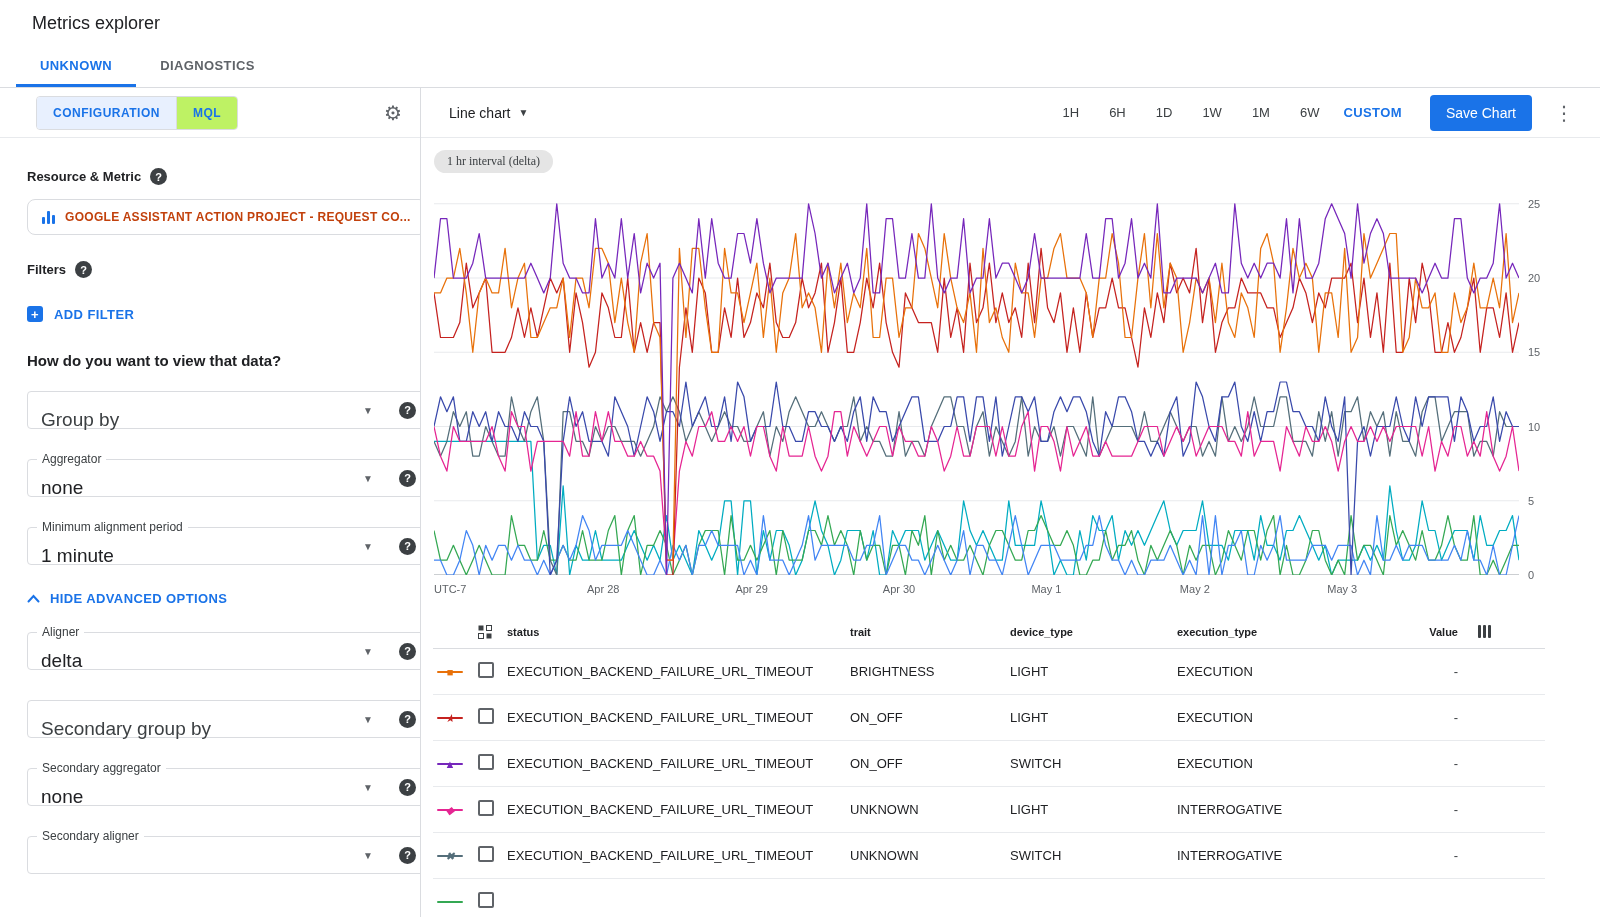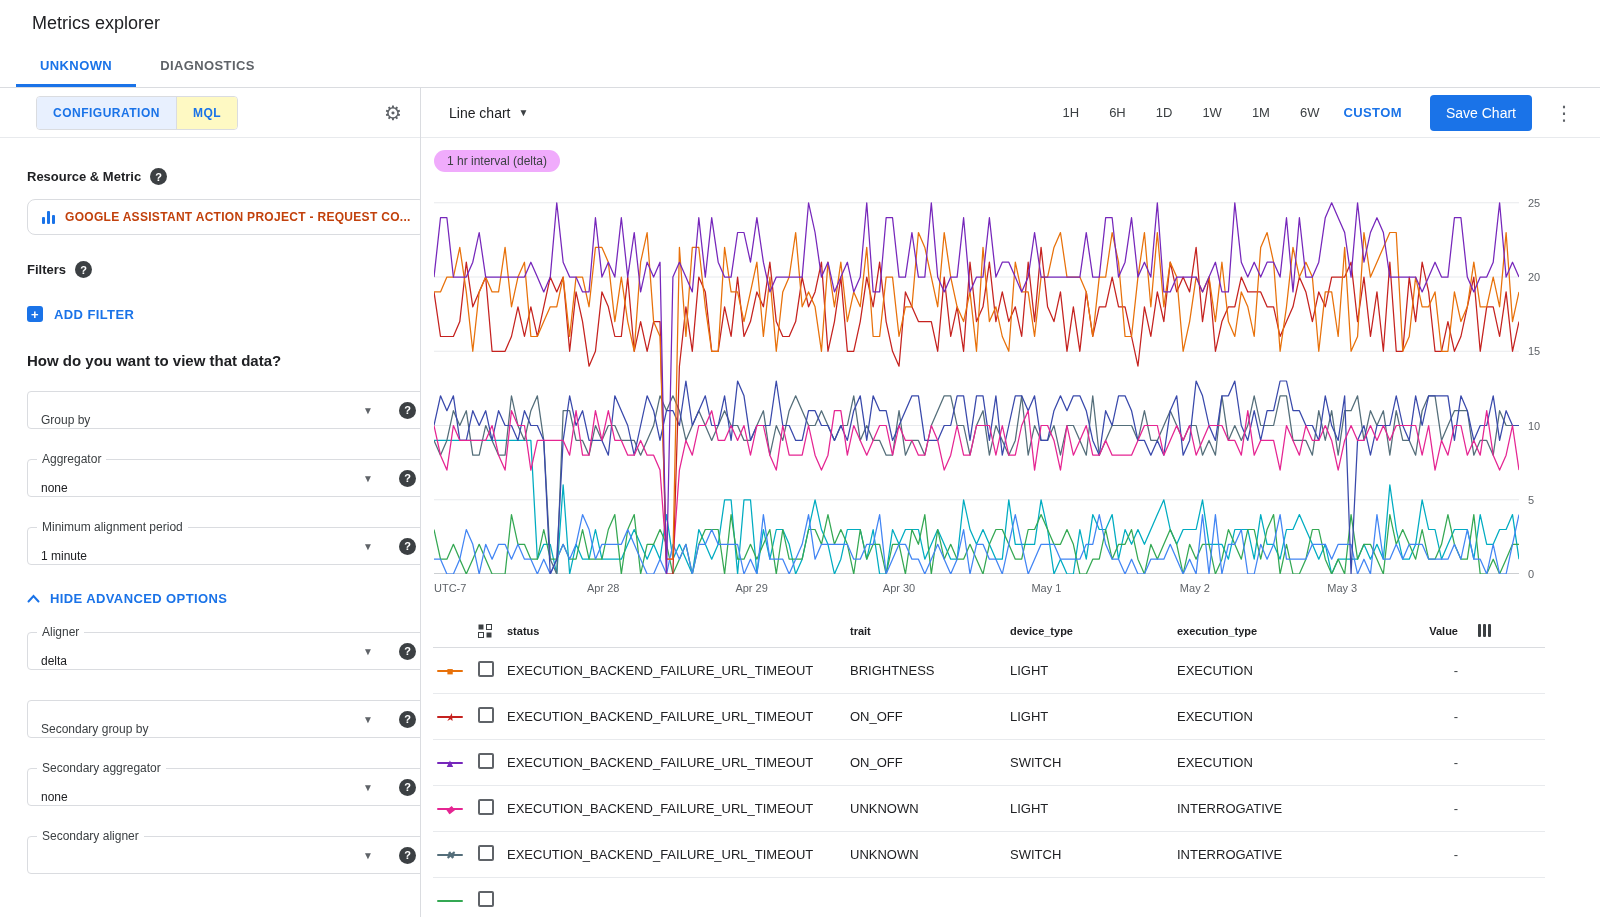--- a/index.html
+++ b/index.html
@@ -15,21 +15,21 @@
   .tab.active { color:#1a73e8; border-bottom-color:#1a73e8; }
 
   .content { display:flex; height:829px; }
 
   
   .left-panel { width:421px; flex:none; border-right:1px solid #dadce0; overflow:hidden; }
   .lp-toolbar { height:50px; display:flex; align-items:center; padding:0 18px 0 36px;
     border-bottom:1px solid #e8eaed; }
   .segmented { display:inline-flex; border:1px solid #dadce0; border-radius:4px; overflow:hidden; }
   .seg-btn { padding:9px 16px; font-size:12px; font-weight:700; letter-spacing:.5px;
-    color:#1a73e8; background:#fef9c3; cursor:pointer; }
+    color:#1a73e8; background:#bef264; cursor:pointer; }
   .seg-btn.active { background:#e8f0fe; }
   .seg-btn + .seg-btn { border-left:1px solid #dadce0; }
   .gear { margin-left:auto; font-size:20px; color:#5f6368; cursor:pointer; }
 
   .lp-body { padding:30px 27px 0 27px; }
   .section-label { font-size:13px; font-weight:700; display:flex; align-items:center; gap:9px; }
   .help { width:17px; height:17px; border-radius:50%; background:#3c4043; color:#fff;
     font-size:11px; font-weight:700; display:inline-flex; align-items:center;
     justify-content:center; flex:none; cursor:pointer; }
   .metric-chip { margin-top:14px; height:36px; width:400px; border:1px solid #dadce0;
@@ -48,43 +48,43 @@
 
   .question { margin-top:30px; font-size:15px; font-weight:700; }
 
   .field { margin-top:30px; position:relative; width:400px; }
   .field.first { margin-top:22px; }
   .field.after-adv { margin-top:26px; }
   .float-label { position:absolute; top:-7px; left:10px; background:#fff; padding:0 5px;
     font-size:12px; color:#3c4043; }
   .select-box { height:38px; border:1px solid #dadce0; border-radius:4px; display:flex;
     align-items:center; padding:0 10px 0 13px; gap:10px; cursor:pointer; }
-  .select-value { flex:1; font-size:12px; color:#202124; white-space:nowrap; overflow:hidden;margin-top:20px; }
+  .select-value { flex:1; font-size:19px; color:#202124; white-space:nowrap; overflow:hidden;margin-top:20px; }
   .select-value.placeholder { color:#3c4043; }
   .caret { color:#5f6368; font-size:10px; margin-right:16px; }
   .advanced { margin-top:26px; display:flex; align-items:center; gap:10px; color:#1a73e8;
     font-size:13px; font-weight:700; letter-spacing:.4px; cursor:pointer; }
 
   
   .right-panel { flex:1; display:flex; flex-direction:column; overflow:hidden; }
   .rp-toolbar { height:50px; flex:none; display:flex; align-items:center;
     padding:0 18px 0 28px; border-bottom:1px solid #e8eaed; }
   .chart-type { display:flex; align-items:center; gap:8px; font-size:14px; color:#202124; cursor:pointer; }
   .chart-type .caret { margin:0; color:#3c4043; }
   .tr-group { margin-left:auto; display:flex; align-items:center; gap:6px; }
   .tr-btn { padding:8px 12px; font-size:13px; font-weight:500; color:#3c4043; cursor:pointer; }
   .tr-custom { padding:8px 12px; font-size:13px; font-weight:700; letter-spacing:.4px;
     color:#1a73e8; cursor:pointer; }
   .save-btn { margin-left:16px; background:#1a73e8; color:#fff; border:none; border-radius:4px;
     padding:10px 16px; font-size:14px; font-weight:500; font-family:inherit; cursor:pointer; }
   .kebab { margin-left:14px; padding:0 8px; color:#5f6368; font-size:20px; cursor:pointer; }
 
   .chip-row { padding:12px 0 0 13px; flex:none; }
-  .interval-chip { display:inline-block; background:#f0abfc; border-radius:12px;
-    padding:4px 13px; font-size:12px; color:#3c4043; }
+  .interval-chip { display:inline-block; background:#e5e5e5; border-radius:12px;
+    padding:4px 13px; font-size:12px; color:#3c4043;font-family:Liberation Serif, serif; }
 
   .chart-wrap { flex:none; display:flex; margin:16px 47px 0 13px; height:386px; }
   .plot { flex:1; position:relative; }
   .plot svg { position:absolute; inset:0; width:100%; height:100%; }
   .y-gutter { width:34px; position:relative; flex:none; }
   .y-label { position:absolute; left:9px; transform:translateY(-50%);
     font-size:11px; color:#5f6368; }
   .x-labels { position:relative; height:16px; margin:6px 128px 0 13px; flex:none; }
   .x-label { position:absolute; top:2px; font-size:11px; color:#5f6368; white-space:nowrap; }
 

